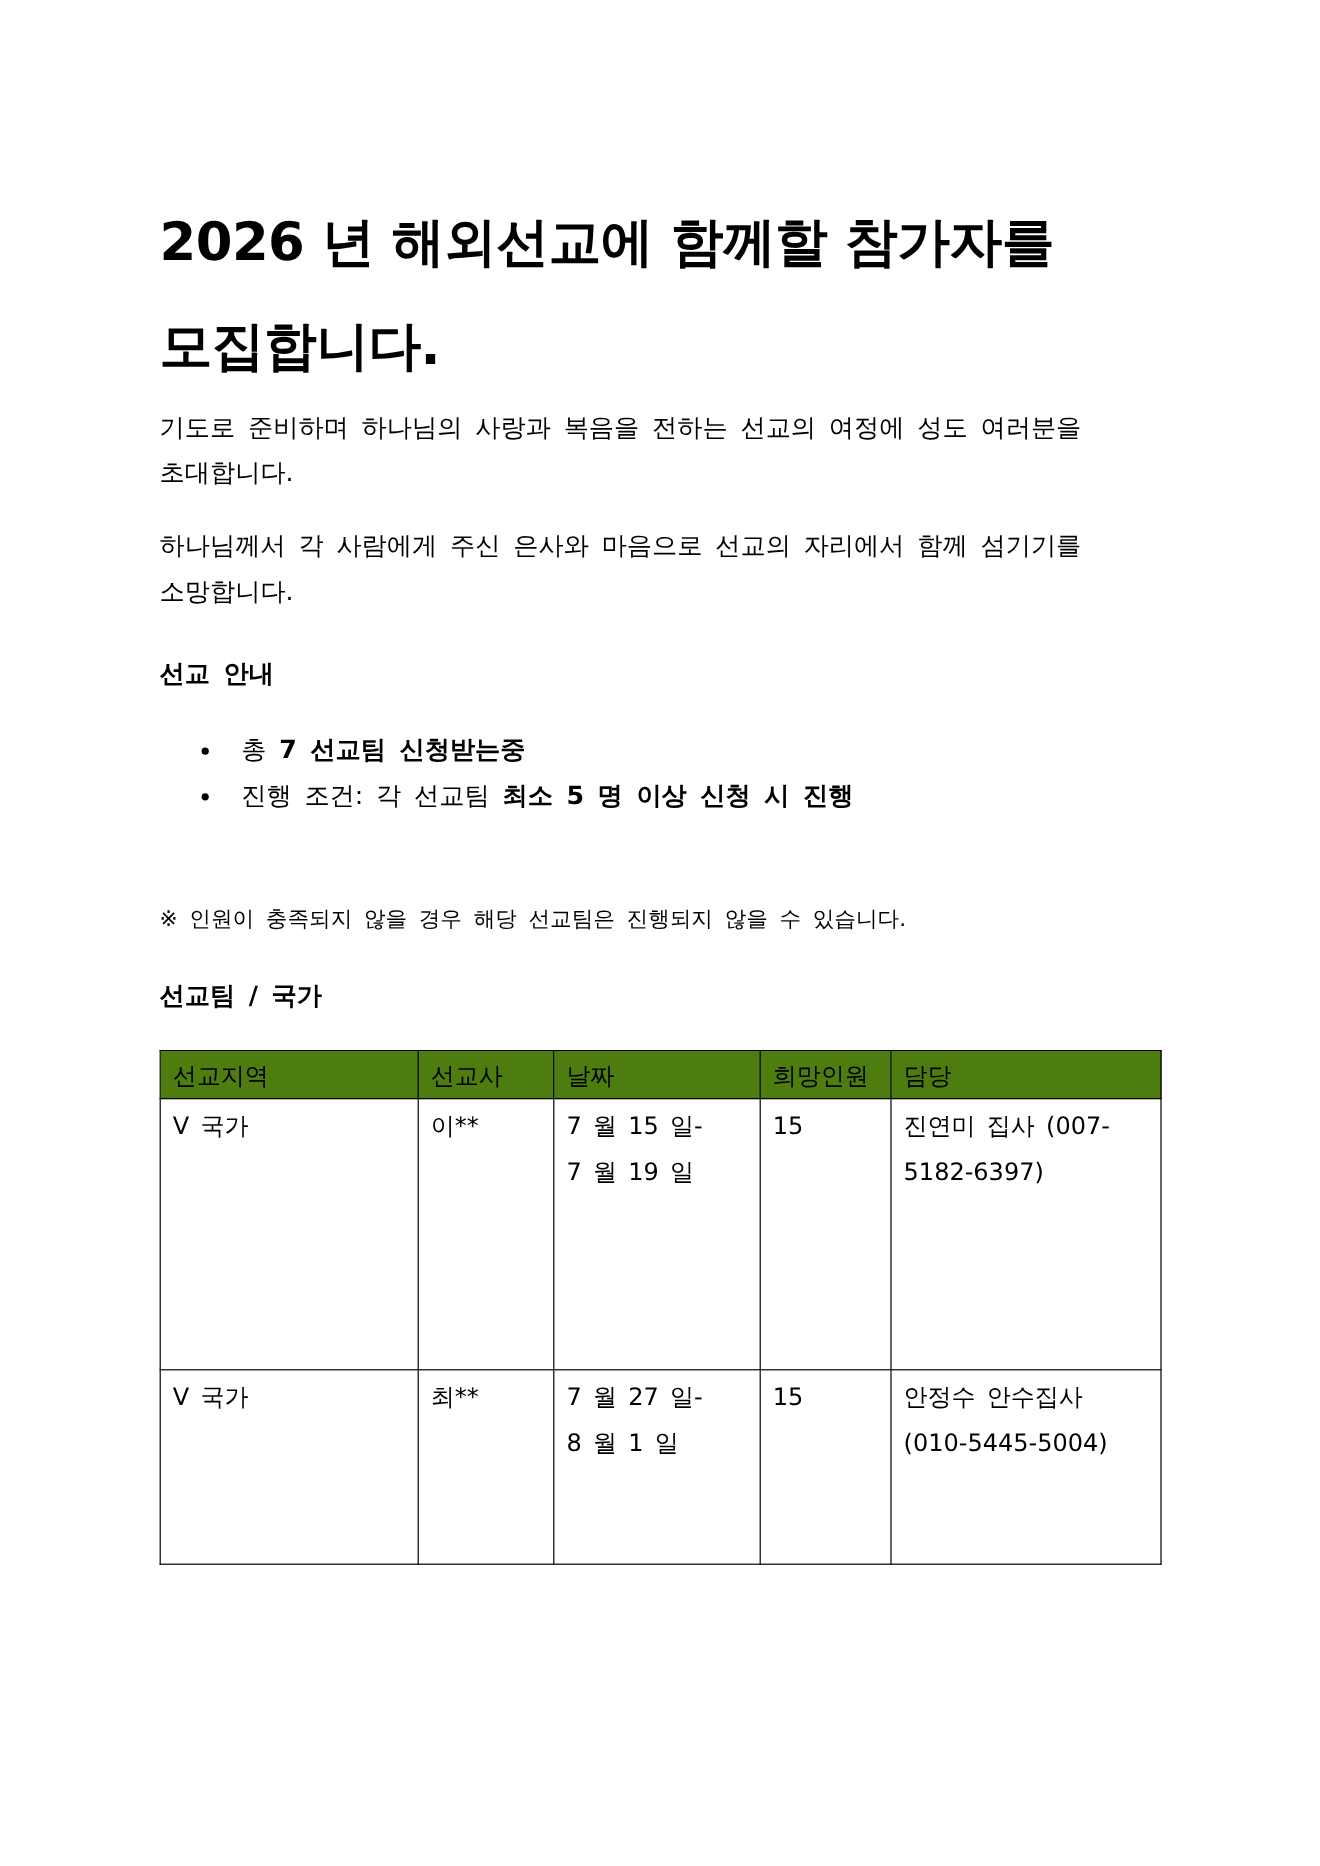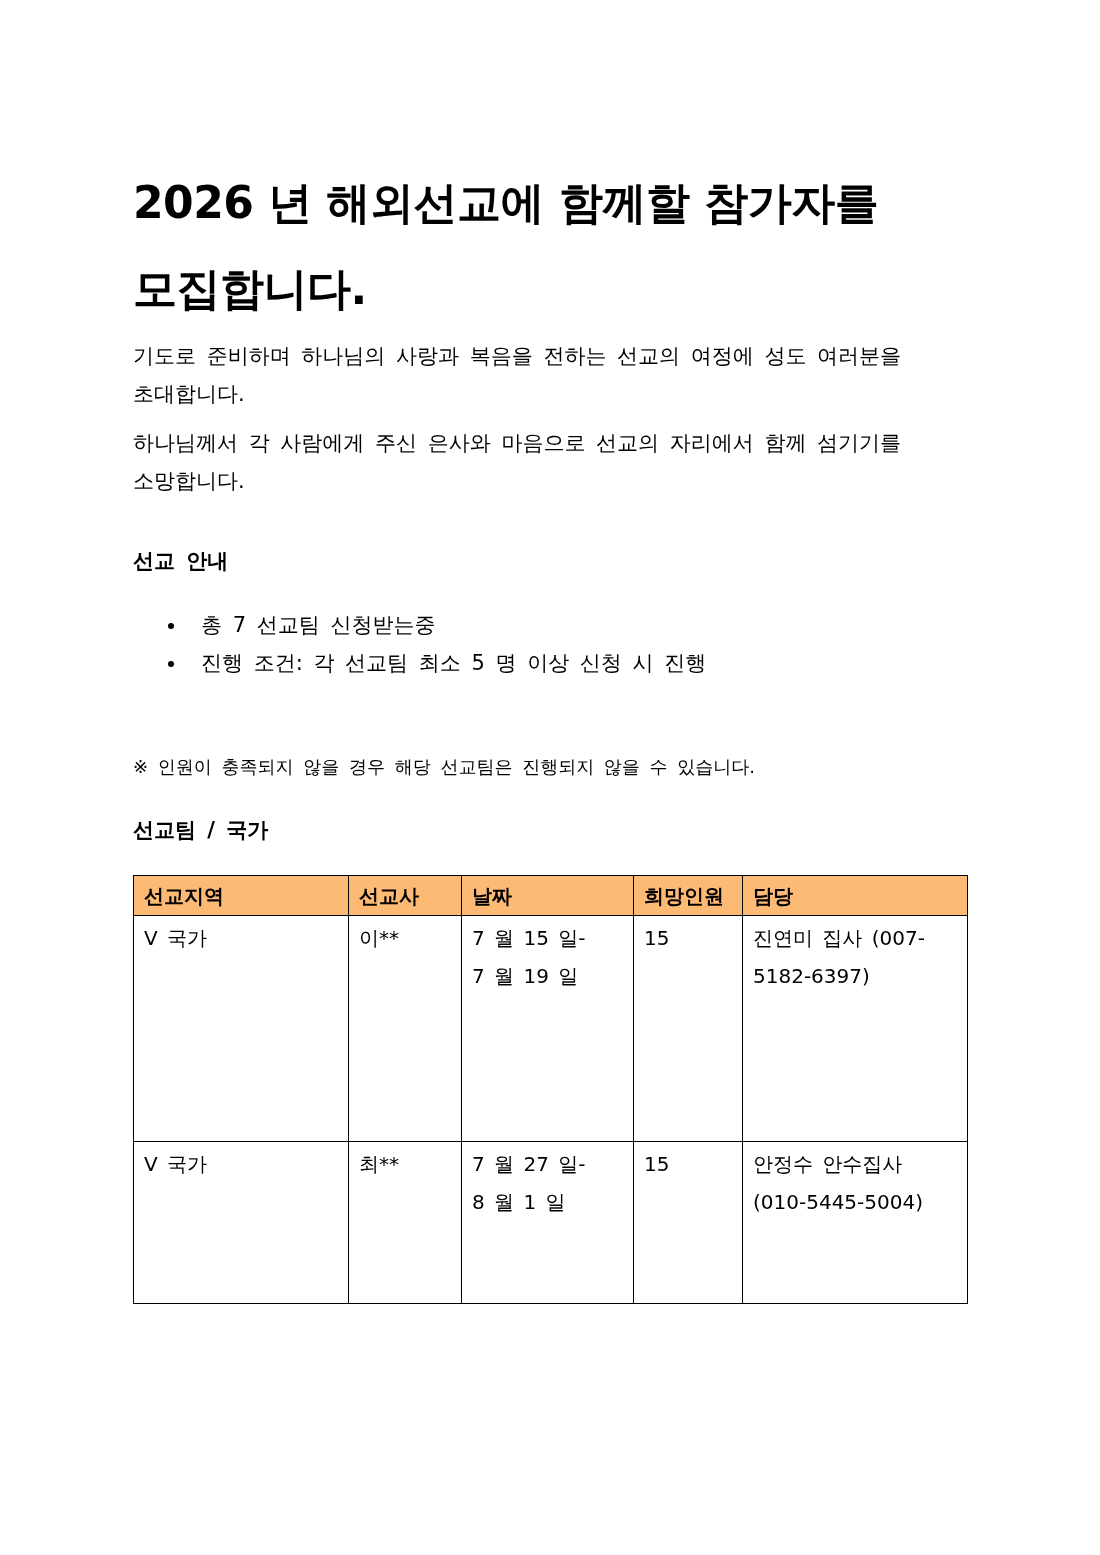--- a/index.html
+++ b/index.html
@@ -36,21 +36,21 @@
       position: absolute;
       left: 0;
       width: 812px;
       font-size: 21px;
       line-height: 38px;
       margin: 0;
       word-spacing: 4px;
       text-align: justify;
     }
     .para1 { top: 337px; }
-    .para2 { top: 424px; }
+    .para2 { top: 436px; }
     .section-heading {
       position: absolute;
       left: 0;
       font-size: 21px;
       font-weight: bold;
       margin: 0;
       line-height: 30px;
       word-spacing: 4px;
     }
     .sh1 { top: 546px; }
@@ -73,21 +73,21 @@
     }
     .bullets li .dot {
       position: absolute;
       left: 35px;
       top: 17px;
       width: 6px;
       height: 6px;
       border-radius: 50%;
       background: #000;
     }
-    .bullets li b { font-weight: normal; }
+    .bullets li b { font-weight: bold; }
     .note {
       position: absolute;
       left: 0;
       top: 751px;
       font-size: 18px;
       line-height: 32px;
       margin: 0;
       word-spacing: 4px;
       white-space: nowrap;
     }
@@ -102,22 +102,22 @@
     }
     table.teams th, table.teams td {
       border: 1.3px solid #000000;
       vertical-align: top;
       text-align: left;
       padding: 3px 10px 0 10px;
       line-height: 38px;
       word-spacing: 3px;
     }
     table.teams th {
-      background: #fdba74;
-      font-weight: bold;
+      background: #4d7c0f;
+      font-weight: normal;
       height: 33px;
       padding-top: 1px;
       padding-bottom: 0;
       white-space: nowrap;
     }
     table.teams tr.r1 td { height: 222px; }
     table.teams tr.r2 td { height: 158px; }
     table.teams tr.r3 td { height: 73px; }
     .cell-line { display: block; }
   </style>

